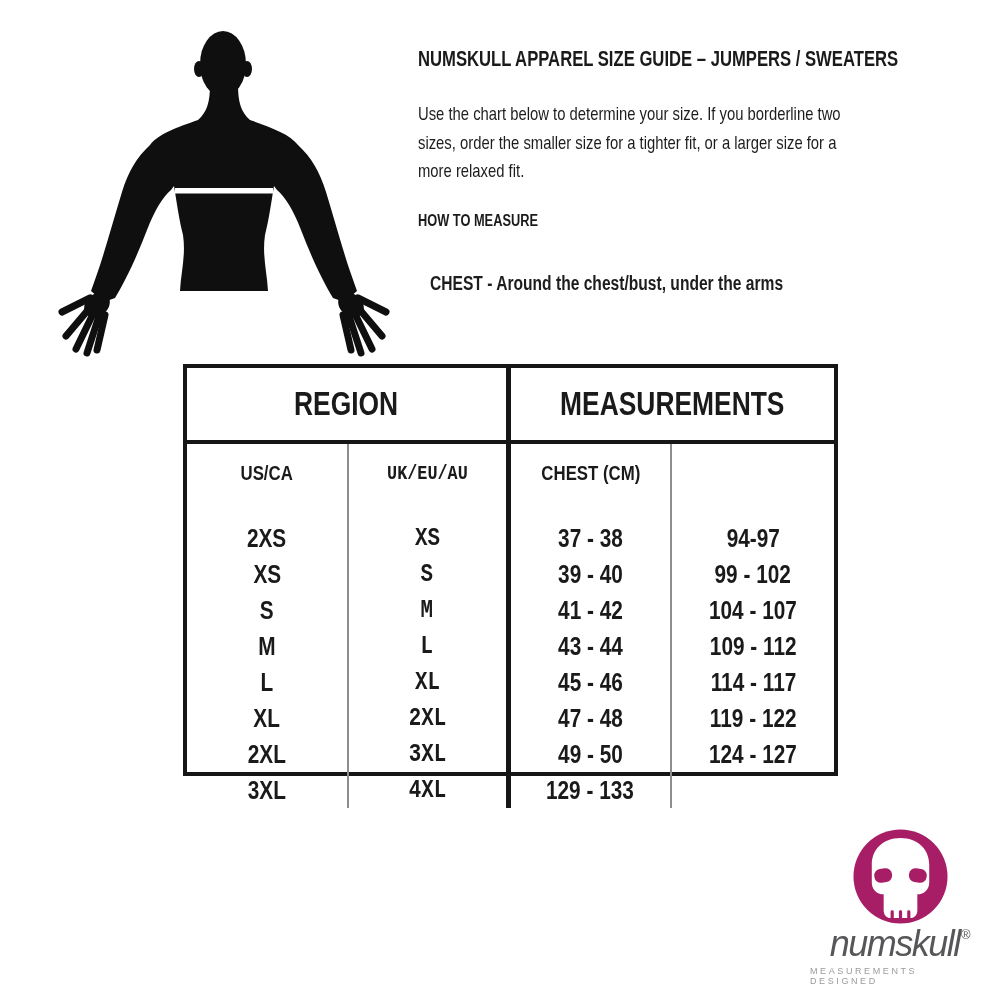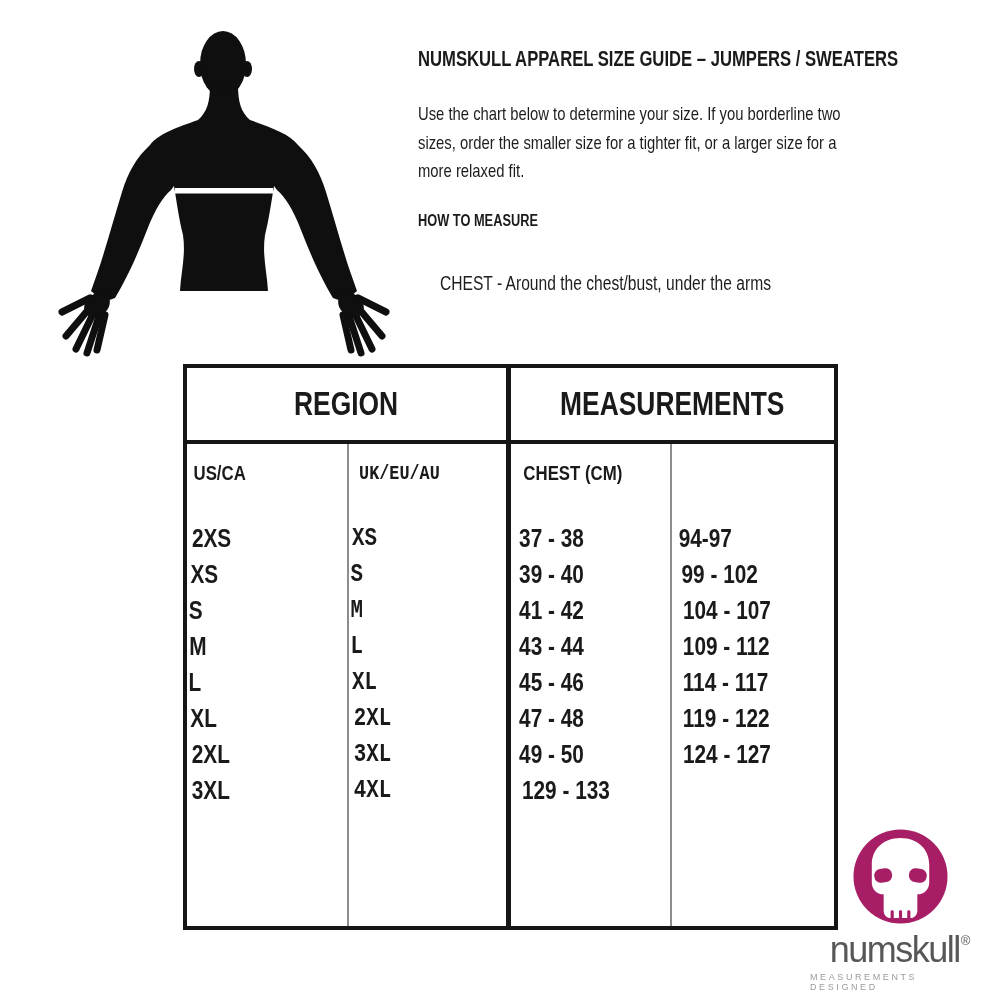--- a/index.html
+++ b/index.html
@@ -18,45 +18,45 @@
 
   
   .title{position:absolute;left:418px;top:46px;font-size:22.5px;font-weight:700;letter-spacing:0;}
   .title .cnd{transform:scaleX(0.74);}
   .para{
     position:absolute;left:418px;top:100px;width:562px;
     font-size:19px;line-height:28.5px;font-weight:400;
     transform:scaleX(0.78);transform-origin:0 0;color:#1d1d1d;
   }
   .howto{position:absolute;left:418px;top:212px;font-size:16px;font-weight:700;}
-  .chestline{position:absolute;left:440px;top:272px;font-size:19.5px;font-weight:400;color:#1d1d1d;}
+  .chestline{position:absolute;left:430px;top:272px;font-size:19.5px;font-weight:700;color:#1d1d1d;}
 
   
   .size-table{
-    position:absolute;left:183px;top:364px;width:655px;height:566px;
+    position:absolute;left:183px;top:364px;width:655px;height:412px;
     box-sizing:border-box;border:4px solid #161616;background:#fff;
     display:flex;flex-direction:column;
   }
   .t-head{display:grid;grid-template-columns:1fr 1fr;height:72px;border-bottom:4px solid #161616;flex:0 0 auto;}
   .t-head>div{display:flex;align-items:center;justify-content:center;font-size:33px;font-weight:700;box-sizing:border-box;}
   .t-head>div:first-child{border-right:5px solid #161616;}
   .t-row{display:grid;grid-template-columns:1fr 1fr 1fr 1fr;flex:0 0 auto;}
-  .t-row>div{display:flex;align-items:center;box-sizing:border-box;}
+  .t-row>div{display:flex;align-items:center;justify-content:center;box-sizing:border-box;}
   .t-row>div:nth-child(1){border-right:2px solid #8d8d8d;}
   .t-row>div:nth-child(2){border-right:5px solid #161616;font-family:Liberation Mono, monospace;}
   .t-row>div:nth-child(3){border-right:2px solid #8d8d8d;}
   .t-sub{height:58px;font-size:21px;font-weight:700;}
   .t-gap{height:18px;}
   .t-data{height:36px;font-size:26px;font-weight:700;}
   .t-fill{flex:1 1 auto;}
 
   
   .brand{position:absolute;left:810px;top:827px;width:180px;display:flex;flex-direction:column;align-items:center;}
   .skull-svg{width:99px;height:99px;display:block;}
-  .wordmark{margin-top:6px;font-size:36px;line-height:1;color:#57575a;letter-spacing:-1.5px;font-weight:400;}
+  .wordmark{font-size:36px;line-height:1;color:#57575a;letter-spacing:-1.5px;font-weight:400;font-style:italic;}
   .reg{font-size:13px;vertical-align:17px;letter-spacing:0;margin-left:1px;}
   .tagline{margin-top:4px;font-size:9px;letter-spacing:2.6px;color:#9b9b9b;font-weight:400;}
 </style>
 </head>
 <body>
 
 <div class="page">
 
   <svg class="figure-svg" viewBox="40 25 370 335" aria-hidden="true">
     <g fill="#0f0f0f" stroke="none">

